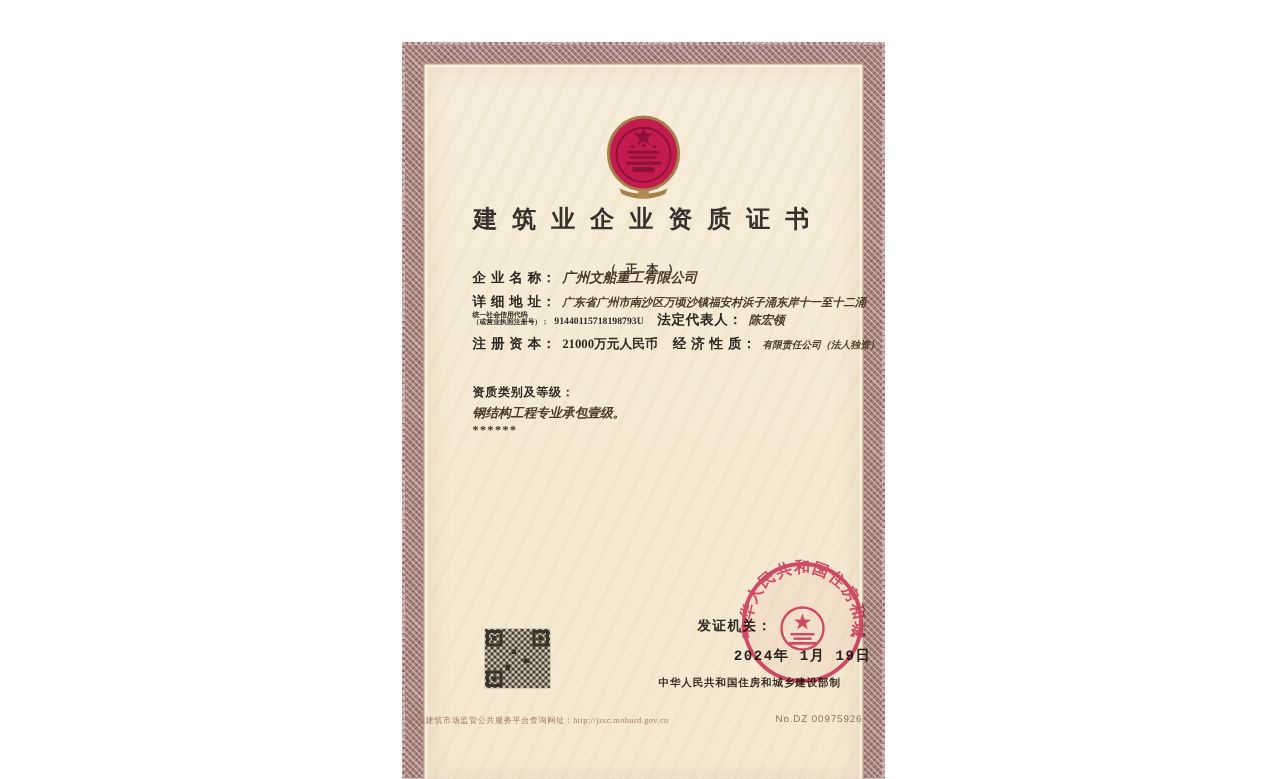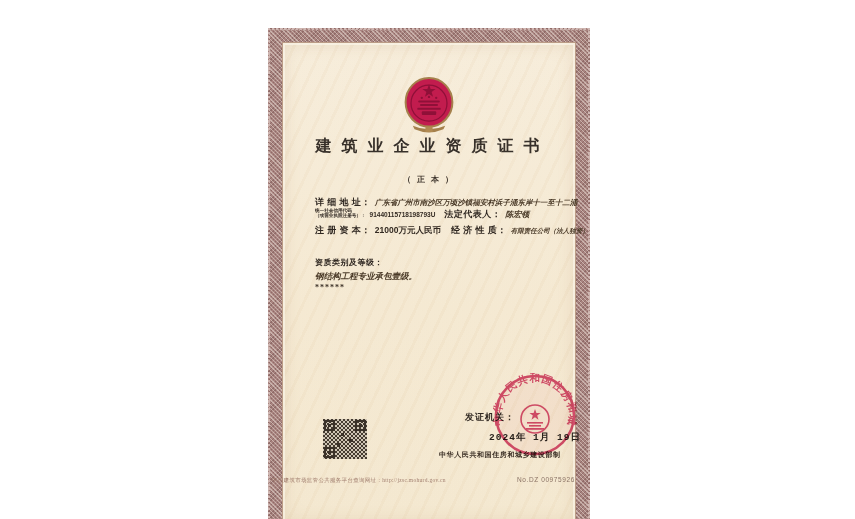--- a/index.html
+++ b/index.html
@@ -35,21 +35,21 @@
   .subtitle {
     position:absolute; top:118px; left:0; width:100%; text-align:center;
     font-size:8px; font-weight:bold; letter-spacing:2px; color:#3c332b;margin-top:13px;
   }
 
   .row { position:absolute; left:32px; white-space:nowrap; }
   .lbl  { font-weight:bold; color:#2f2721; font-size:9px; letter-spacing:.5px; }
   .val  { font-style:italic; font-weight:600; color:#4a3a28; font-size:9px; }
   .val.small { font-size:7.5px; }
   .val.tiny  { font-size:6.5px; }
-  .num  { font-weight:bold; font-style:normal; color:#332a22; font-family:Liberation Sans, sans-serif; font-size:8.5px;margin-top:12px; }
+  .num  { font-weight:bold; font-style:normal; color:#332a22; font-family:Liberation Serif, serif; font-size:8.5px;margin-top:12px; }
 
   .credit-lbl {
     display:inline-block; vertical-align:middle;
     font-weight:bold; color:#2f2721; font-size:4.6px; line-height:5.4px; letter-spacing:0;
   }
   .grade-lbl { font-weight:bold; color:#2f2721; font-size:8px; letter-spacing:.5px; }
   .stars { font-size:8px; font-weight:bold; color:#3a2f25; letter-spacing:1px; }
 
   .qr { position:absolute; left:40px; top:376px; }
 
@@ -84,20 +84,24 @@
           <circle cx="30" cy="24" r="1.3"></circle>
           <circle cx="38" cy="25" r="1.3"></circle>
       </g>
       <path d="M12 56 q18 8 36 0 l-2 4 q-16 7 -32 0 z" fill="#a5804c"></path>
       <rect x="26" y="57" width="8" height="6" fill="#b18a52"></rect>
     </svg>
 
     <div class="title">建 筑 业 企 业 资 质 证 书</div>
     <div class="subtitle">（ 正  本 ）</div>
 
+    <div class="row" style="top:132px;">
+      <span class="lbl">企 业 名 称：</span>
+      <span class="val">广州文船重工有限公司</span>
+    </div>
 
     <div class="row" style="top:148px;">
       <span class="lbl">详 细 地 址：</span>
       <span class="val small">广东省广州市南沙区万顷沙镇福安村浜子涌东岸十一至十二涌</span>
     </div>
 
     <div class="row" style="top:160px;">
       <span class="credit-lbl"><span>统一社会信用代码</span><br>
         <span>（或营业执照注册号）：</span></span>
       <span class="num" style="font-size:6.5px;">91440115718198793U</span>

